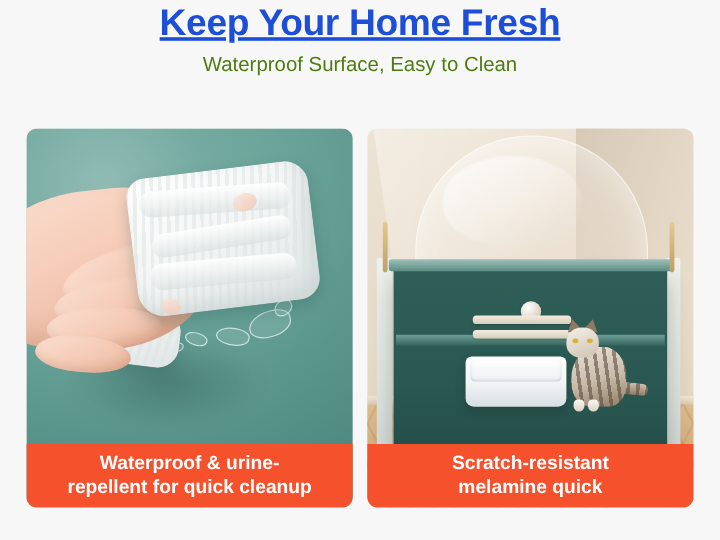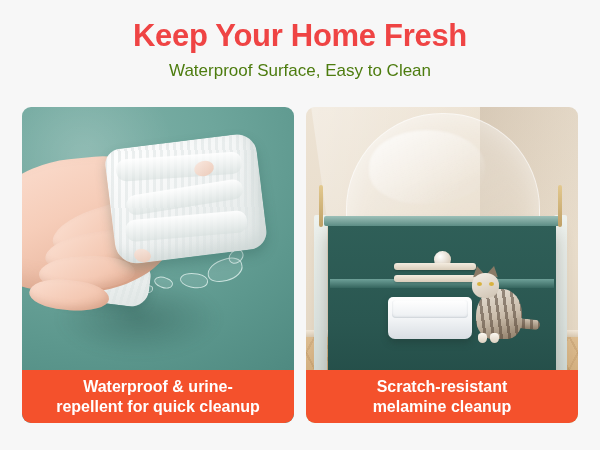--- a/index.html
+++ b/index.html
@@ -25,27 +25,27 @@
   .header {
     position: absolute;
     top: 0;
     left: 0;
     width: 600px;
     height: 100px;
     text-align: center;
   }
   .title {
     margin: 0;
-    padding-top: 17px;
     font-size: 31px;
     line-height: 38px;
     font-weight: bold;
     letter-spacing: -0.3px;
-    color: #ef4444;
+    color: #1d4ed8;
     white-space: nowrap;
+    text-decoration: underline;
   }
   .subtitle {
     margin: 0;
     padding-top: 5px;
     font-size: 17px;
     line-height: 22px;
     font-weight: normal;
     color: #4d7c0f;
     white-space: nowrap;
   }
@@ -518,18 +518,18 @@
         <div class="cat-paw paw-r"></div>
 
         <div class="leg leg-l"></div>
         <div class="leg leg-r"></div>
         <div class="handle handle-l"></div>
         <div class="handle handle-r"></div>
       </div>
 
       <div class="caption">
         <span class="caption-text">Scratch-resistant
-melamine cleanup</span>
+melamine quick</span>
       </div>
     </div>
 
   </div>
 </div>
 
 </body></html>

